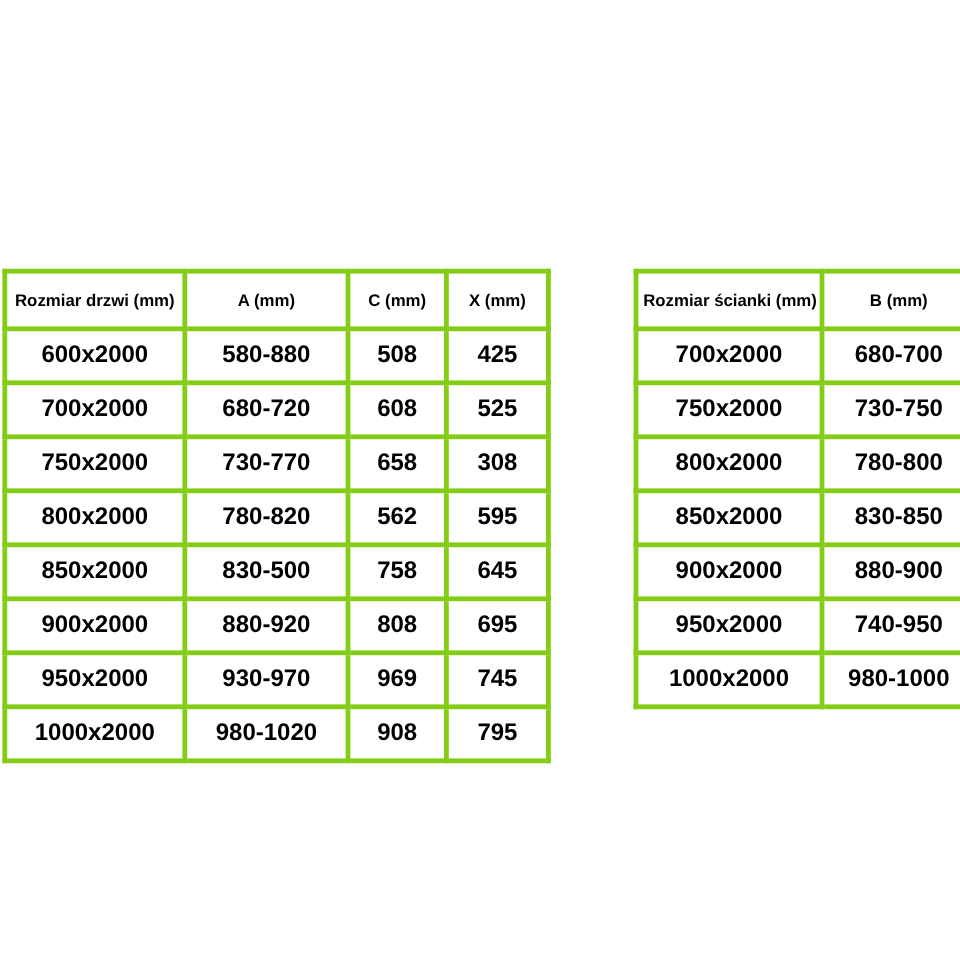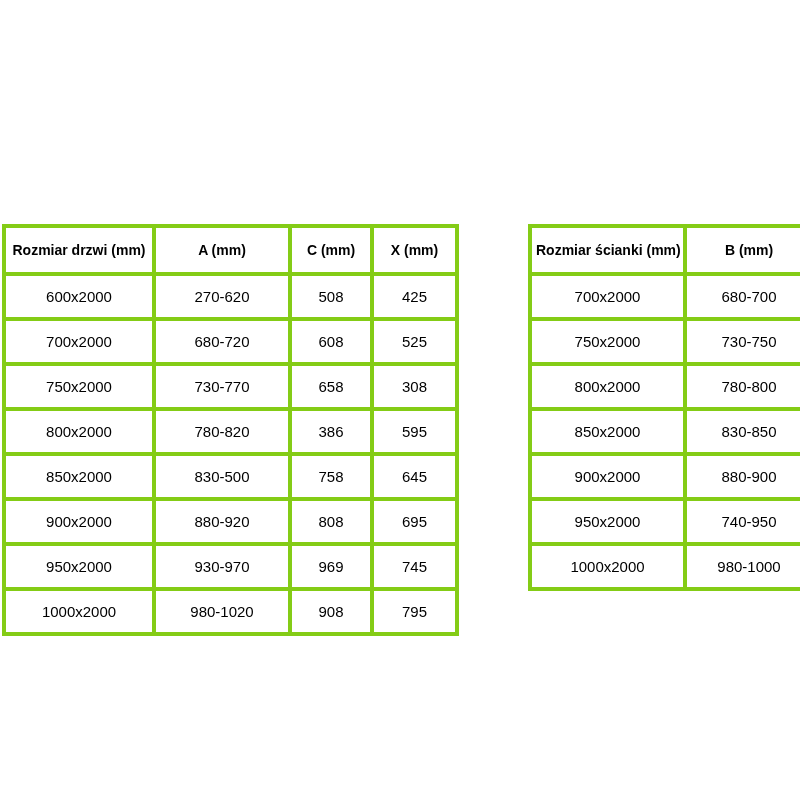--- a/index.html
+++ b/index.html
@@ -36,22 +36,22 @@
     padding: 4px;
     overflow: hidden;
     white-space: nowrap;
   }
   .spec-table th {
     font-size: 14px;
     font-weight: 700;
     height: 36px;
   }
   .spec-table td {
-    font-size: 15px;
-    font-weight: 400;
+    font-size: 20px;
+    font-weight: 700;
     height: 33px;
   }
   #door-table col.c1 { width: 150px; }
   #door-table col.c2 { width: 136px; }
   #door-table col.c3 { width: 82px; }
   #door-table col.c4 { width: 85px; }
   #wall-table col.c1 { width: 155px; }
   #wall-table col.c2 { width: 128px; }
 </style>
 </head>
@@ -70,40 +70,40 @@
         <tr>
           <th>Rozmiar drzwi (mm)</th>
           <th>A (mm)</th>
           <th>C (mm)</th>
           <th>X (mm)</th>
         </tr>
       </thead>
     <tbody>
         <tr>
           <td>600x2000</td>
-          <td>270-620</td>
+          <td>580-880</td>
           <td>508</td>
           <td>425</td>
         </tr>
         <tr>
           <td>700x2000</td>
           <td>680-720</td>
           <td>608</td>
           <td>525</td>
         </tr>
         <tr>
           <td>750x2000</td>
           <td>730-770</td>
           <td>658</td>
           <td>308</td>
         </tr>
         <tr>
           <td>800x2000</td>
           <td>780-820</td>
-          <td>386</td>
+          <td>562</td>
           <td>595</td>
         </tr>
         <tr>
           <td>850x2000</td>
           <td>830-500</td>
           <td>758</td>
           <td>645</td>
         </tr>
         <tr>
           <td>900x2000</td>

